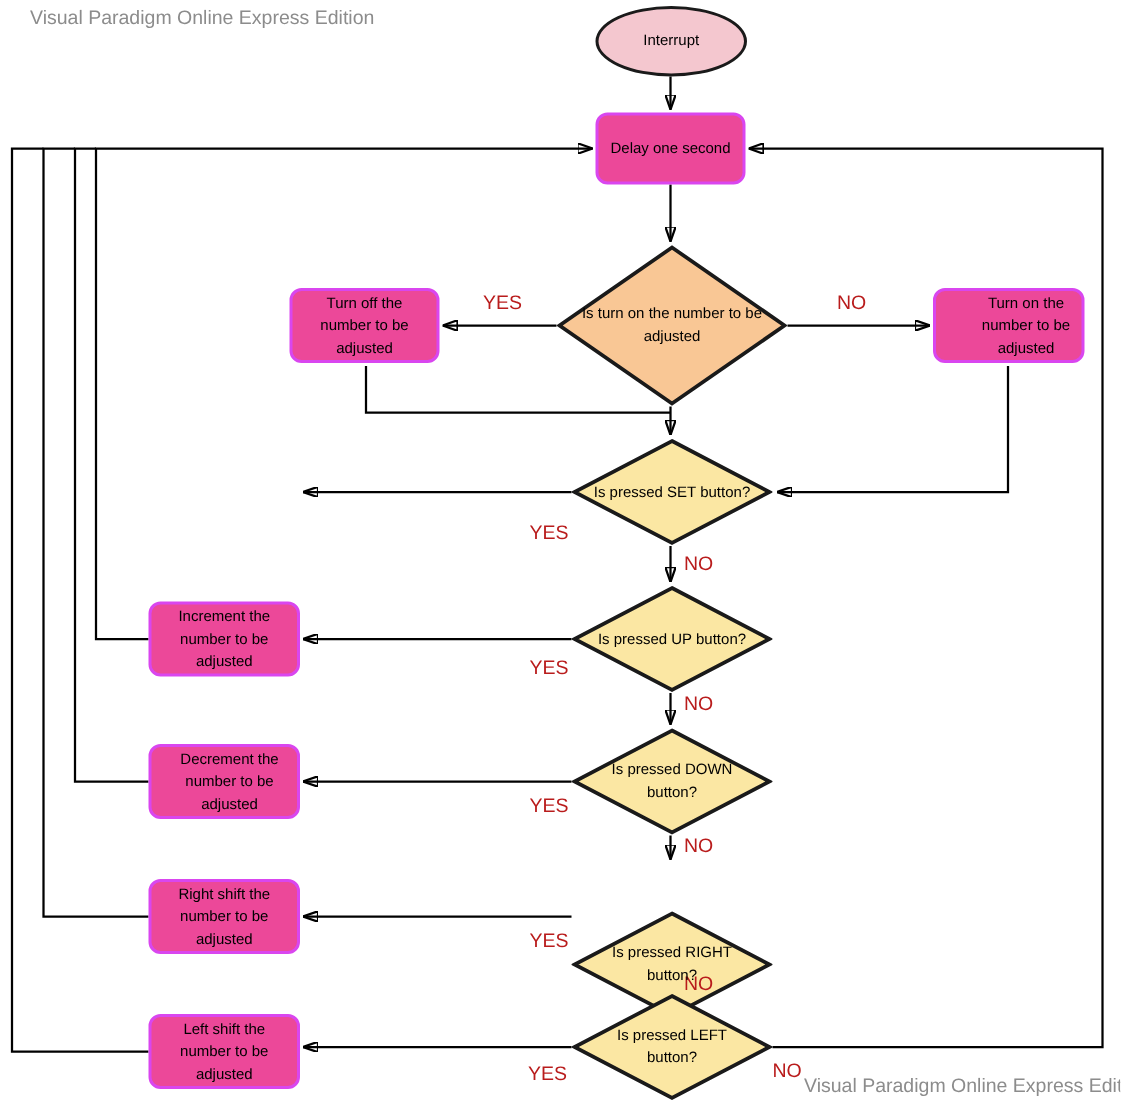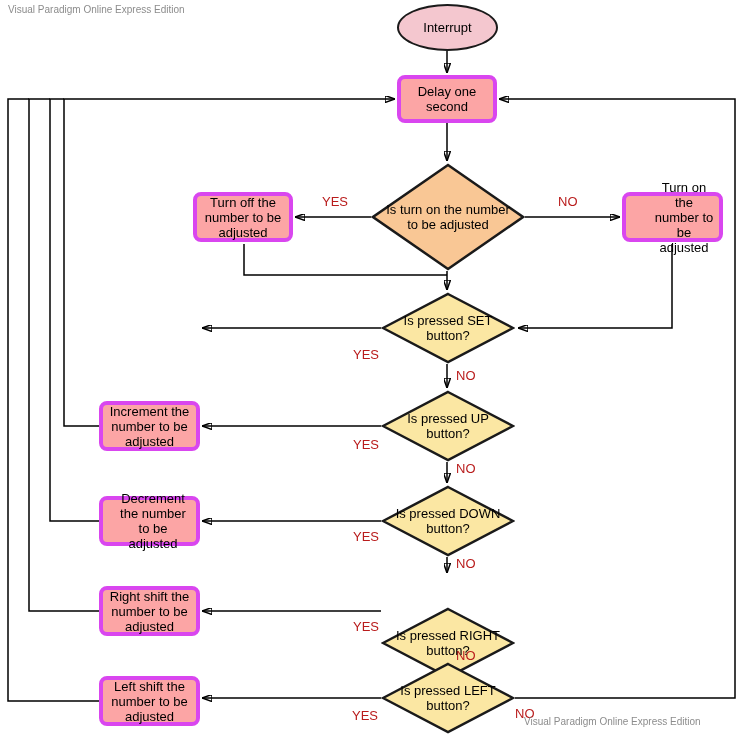--- a/index.html
+++ b/index.html
@@ -1,26 +1,26 @@
 <!DOCTYPE html>
 <html><head>
 <meta charset="utf-8">
 <style>
   html,body{margin:0;padding:0;background:#fff;}
   .canvas{position:relative;width:747px;height:738px;background:#ffffff;
           font-family:"Liberation Sans",sans-serif;overflow:hidden;}
-  .wm{position:absolute;color:#8c8c8c;font-size:10px;white-space:nowrap;}
+  .wm{position:absolute;color:#8c8c8c;font-size:13px;white-space:nowrap;margin-left:12px;}
   .wm-top{left:8px;top:4px;}
   .wm-bottom{left:524px;top:716px;}
   .edges{position:absolute;left:0;top:0;width:747px;height:738px;}
   .edges path{fill:none;stroke:#000;stroke-width:1.5px;}
   .edges path.a{marker-end:url(#ah);}
   .node{position:absolute;display:flex;align-items:center;justify-content:center;
-        text-align:center;font-size:13px;line-height:15px;color:#000;box-sizing:border-box;}
-  .rect{background:#fca5a5;border:4px solid #d946ef;border-radius:8px;padding:0 5px;}
+        text-align:center;font-size:10px;line-height:15px;color:#000;box-sizing:border-box;}
+  .rect{background:#ec4899;border:2px solid #d946ef;border-radius:8px;padding:0 5px;}
   .ellipse{background:#f4c7cf;border:2px solid #1a1a1a;border-radius:50%;}
   .diamond{background:transparent;border:none;}
   .diamond svg{position:absolute;left:0;top:0;width:100%;height:100%;}
   .diamond .poly-y{fill:#fbe7a3;stroke:#1a1a1a;stroke-width:2.5px;stroke-linejoin:miter;}
   .diamond .poly-o{fill:#f9c795;stroke:#1a1a1a;stroke-width:2.5px;stroke-linejoin:miter;}
   .diamond span{position:relative;z-index:1;padding:0 13px;}
   .elabel{position:absolute;font-size:13px;color:#b91c1c;white-space:nowrap;}
 </style>
 </head>
 <body>

